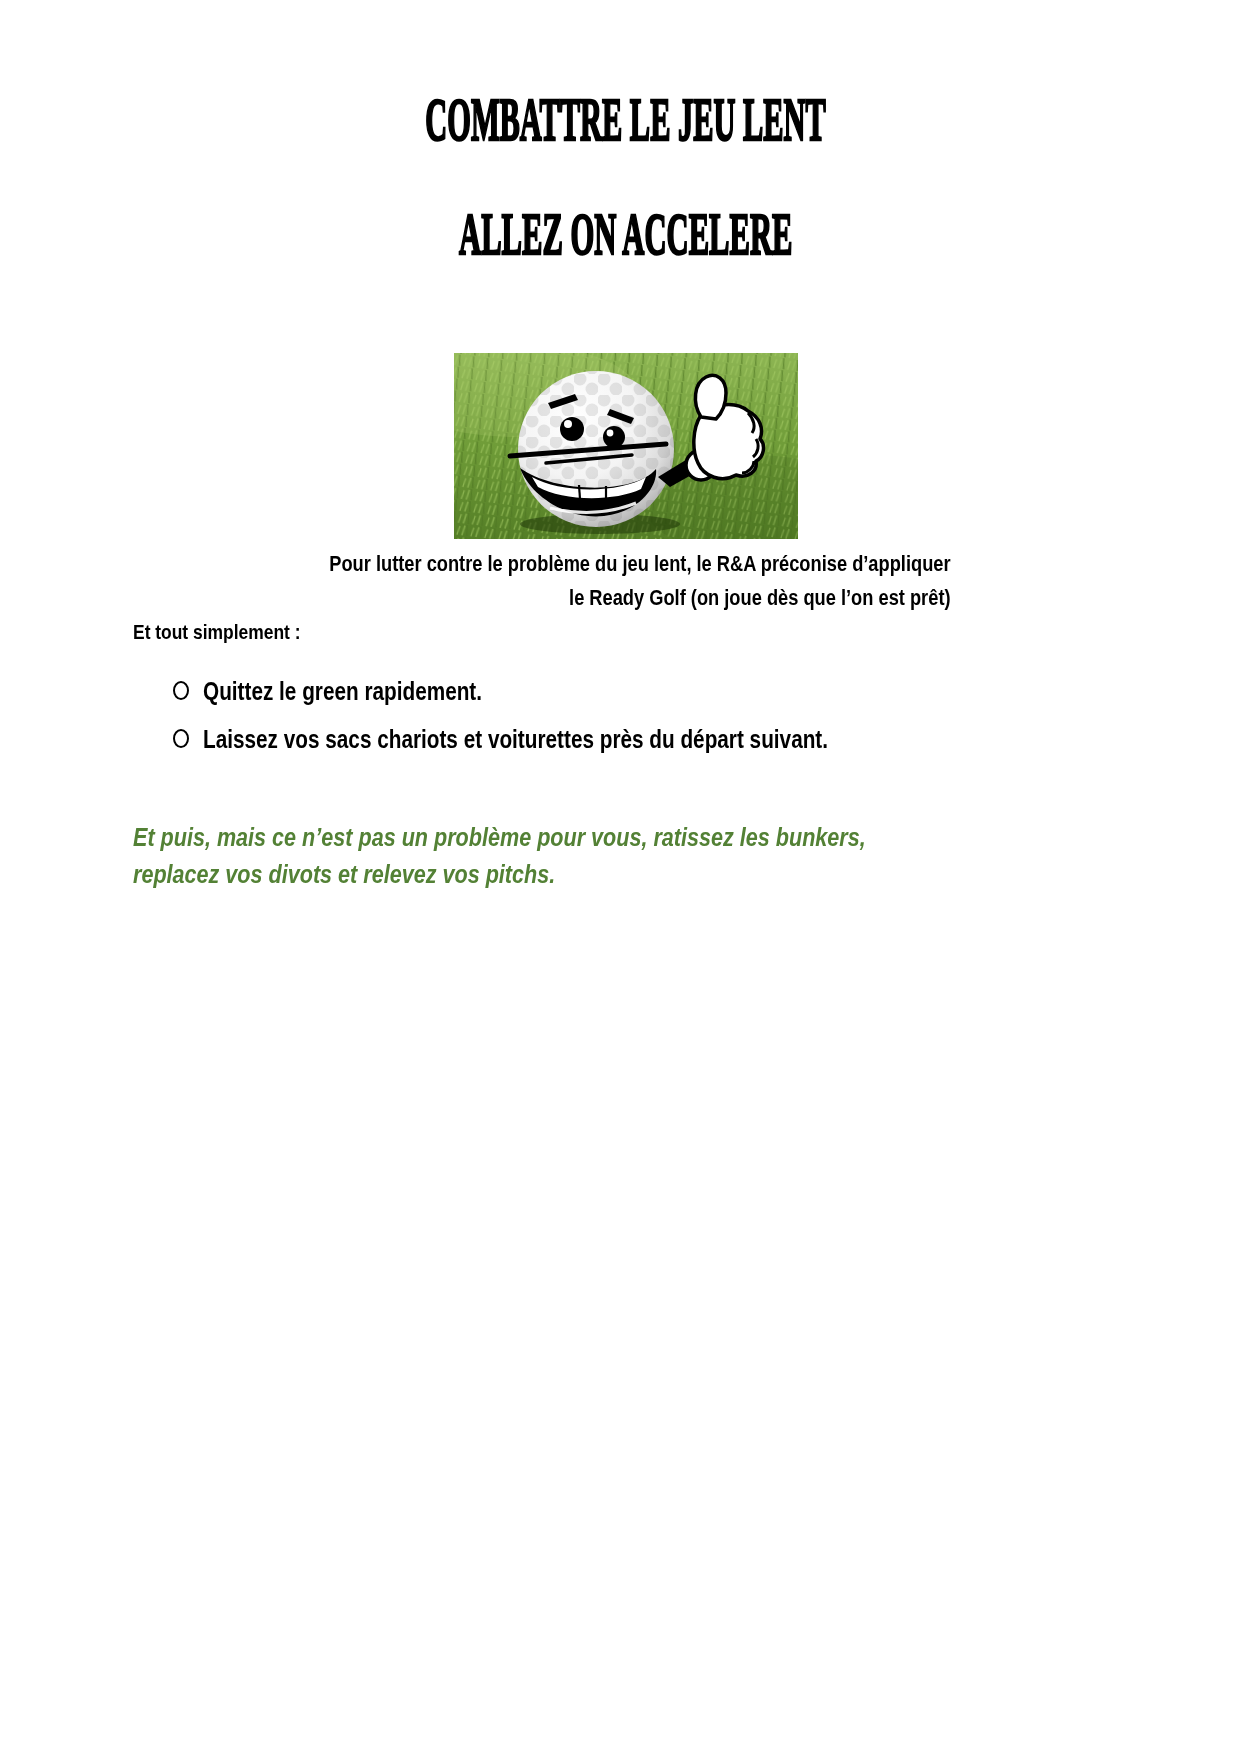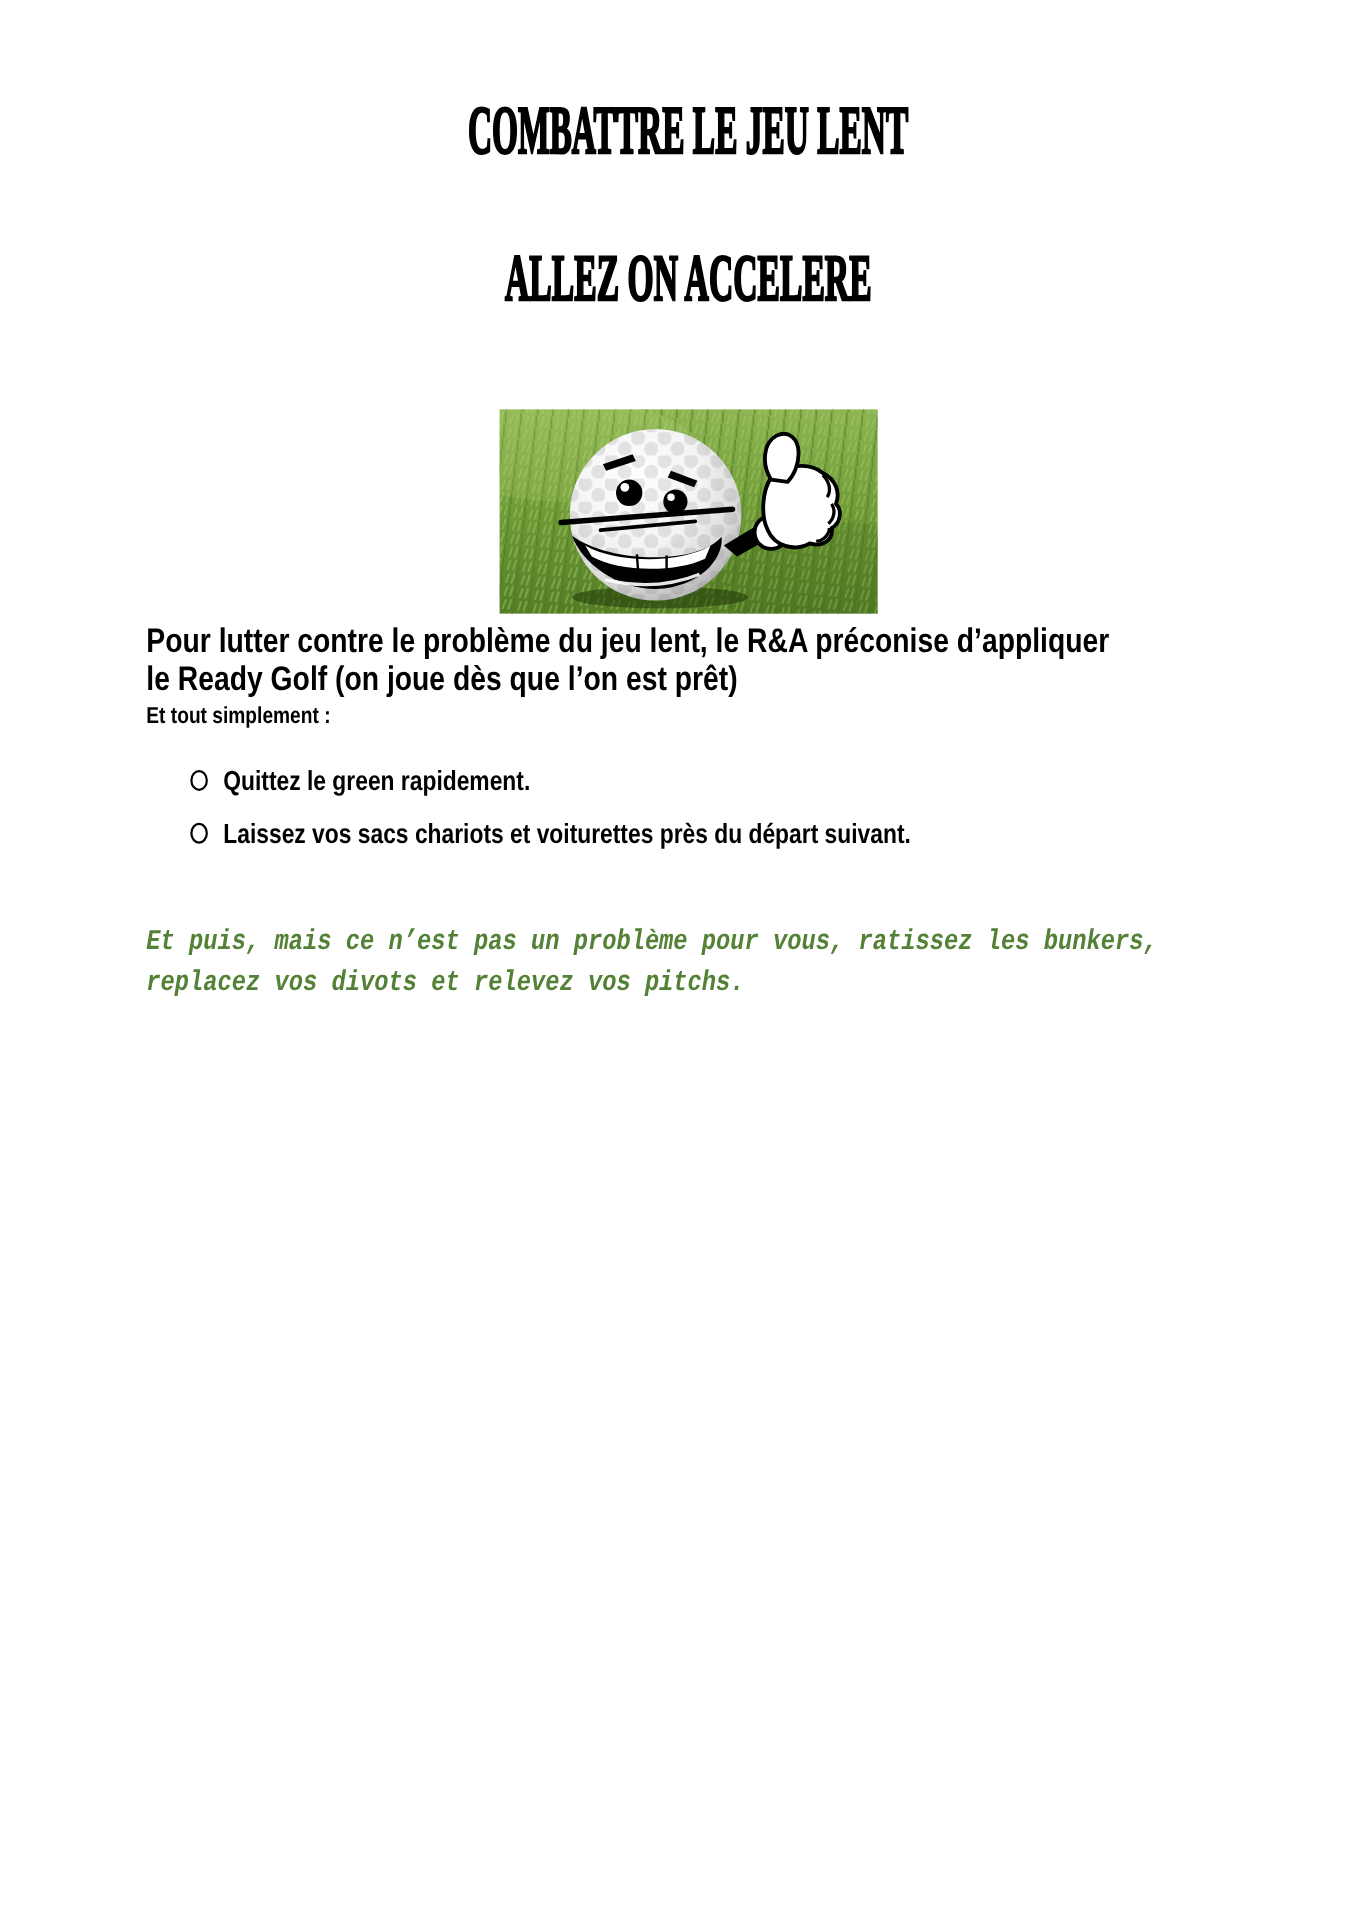--- a/index.html
+++ b/index.html
@@ -12,51 +12,51 @@
   .poster {
     display:inline-block;
     font-family:"Liberation Serif", serif;
     font-weight:700;
     line-height:1;
     -webkit-text-stroke:2.5px #000;
     white-space:nowrap;
   }
   .title-wrap  { margin-top:88px; }
   .title  { font-size:62px; transform:scaleX(0.49); transform-origin:center top; }
-  .subtitle-wrap { margin-top:73px; }
+  .subtitle-wrap { margin-top:54px; }
   .subtitle { font-size:60px; transform:scaleX(0.51); transform-origin:center top; }
 
   
   .figure { margin-top:89px; text-align:center; line-height:0; }
   .figure svg { display:inline-block; }
 
   
   .bline {
     display:block;
     white-space:nowrap;
     transform:scaleX(0.83);
     transform-origin:left top;
     font-weight:700;
   }
-  .intro { margin-top:8px; font-size:31px; line-height:34px; }
+  .intro { margin-top:8px; font-size:22px; line-height:34px;text-align:right; }
   .simply { font-size:21px; line-height:34px; }
 
   ul.blist { margin-top:25px; list-style:none; }
   ul.blist li { display:flex; align-items:flex-start; margin-bottom:13px; font-size:25px; line-height:35px; }
   .bmark {
     flex:none;
     width:16px; height:19px;
     border:2.5px solid #000;
     border-radius:50%;
     margin:7px 14px 0 40px;
     background:transparent;
   }
   .btext { flex:1 1 auto; min-width:0; }
 
-  .note { margin-top:62px; font-size:26px; line-height:37px; font-style:italic; color:#538135;font-family:Liberation Mono, monospace; }
+  .note { margin-top:62px; font-size:26px; line-height:37px; font-style:italic; color:#538135; }
 
   .footer-wrap { margin-top:75px; margin-left:25px; }
   .bigline {
     display:inline-block;
     font-size:148px;
     line-height:150px;
     font-weight:700;
     font-style:italic;
     color:#538135;
     white-space:nowrap;

